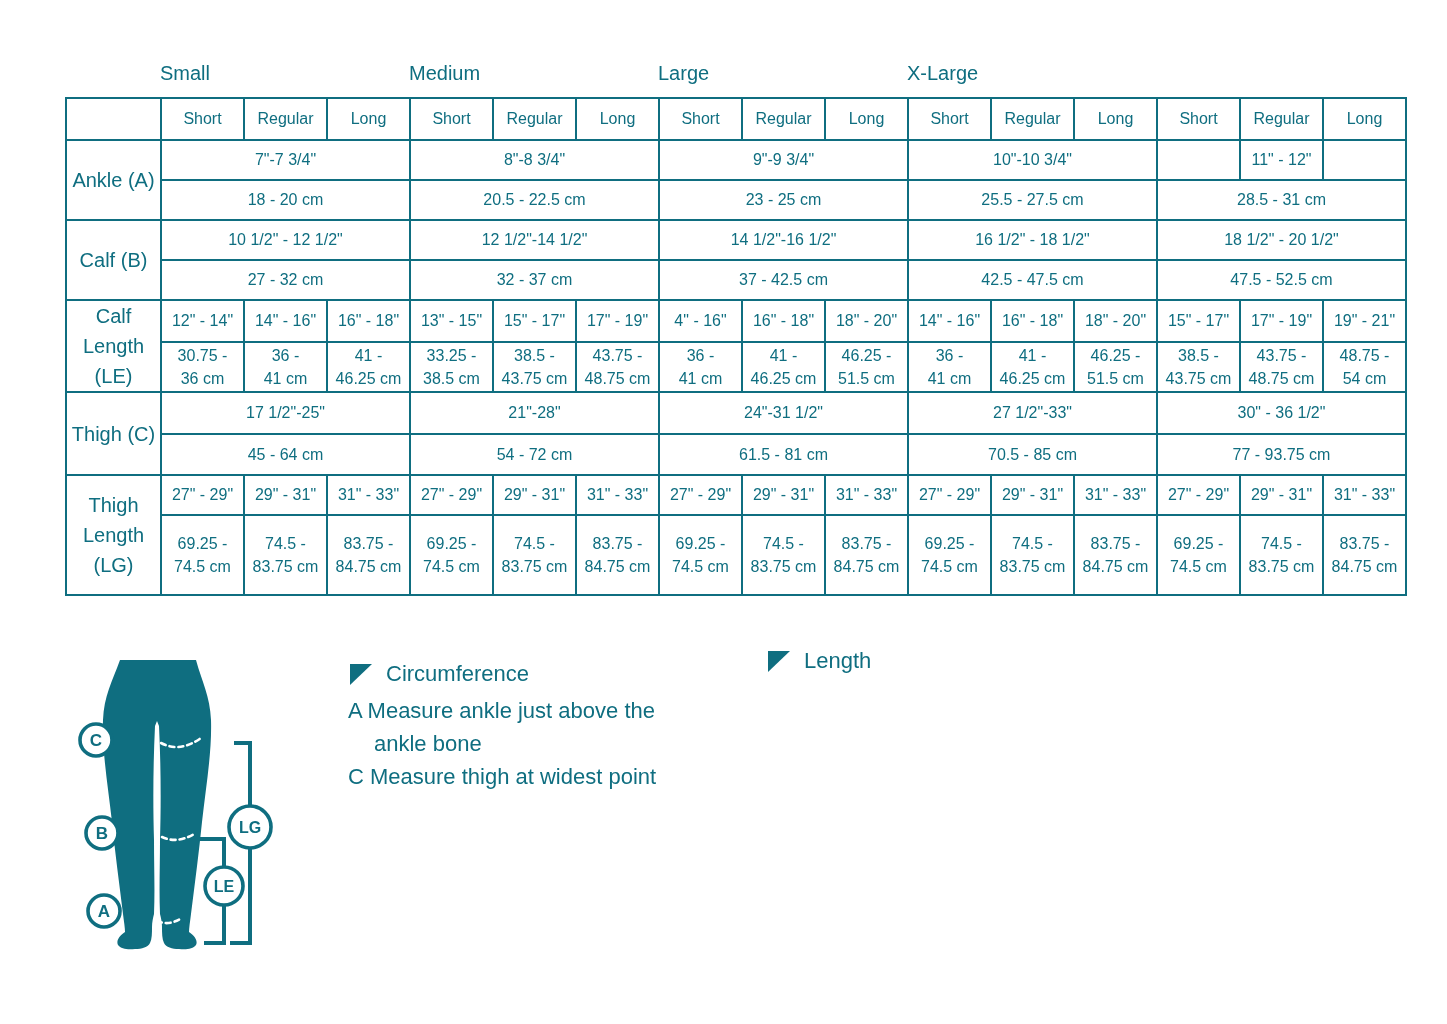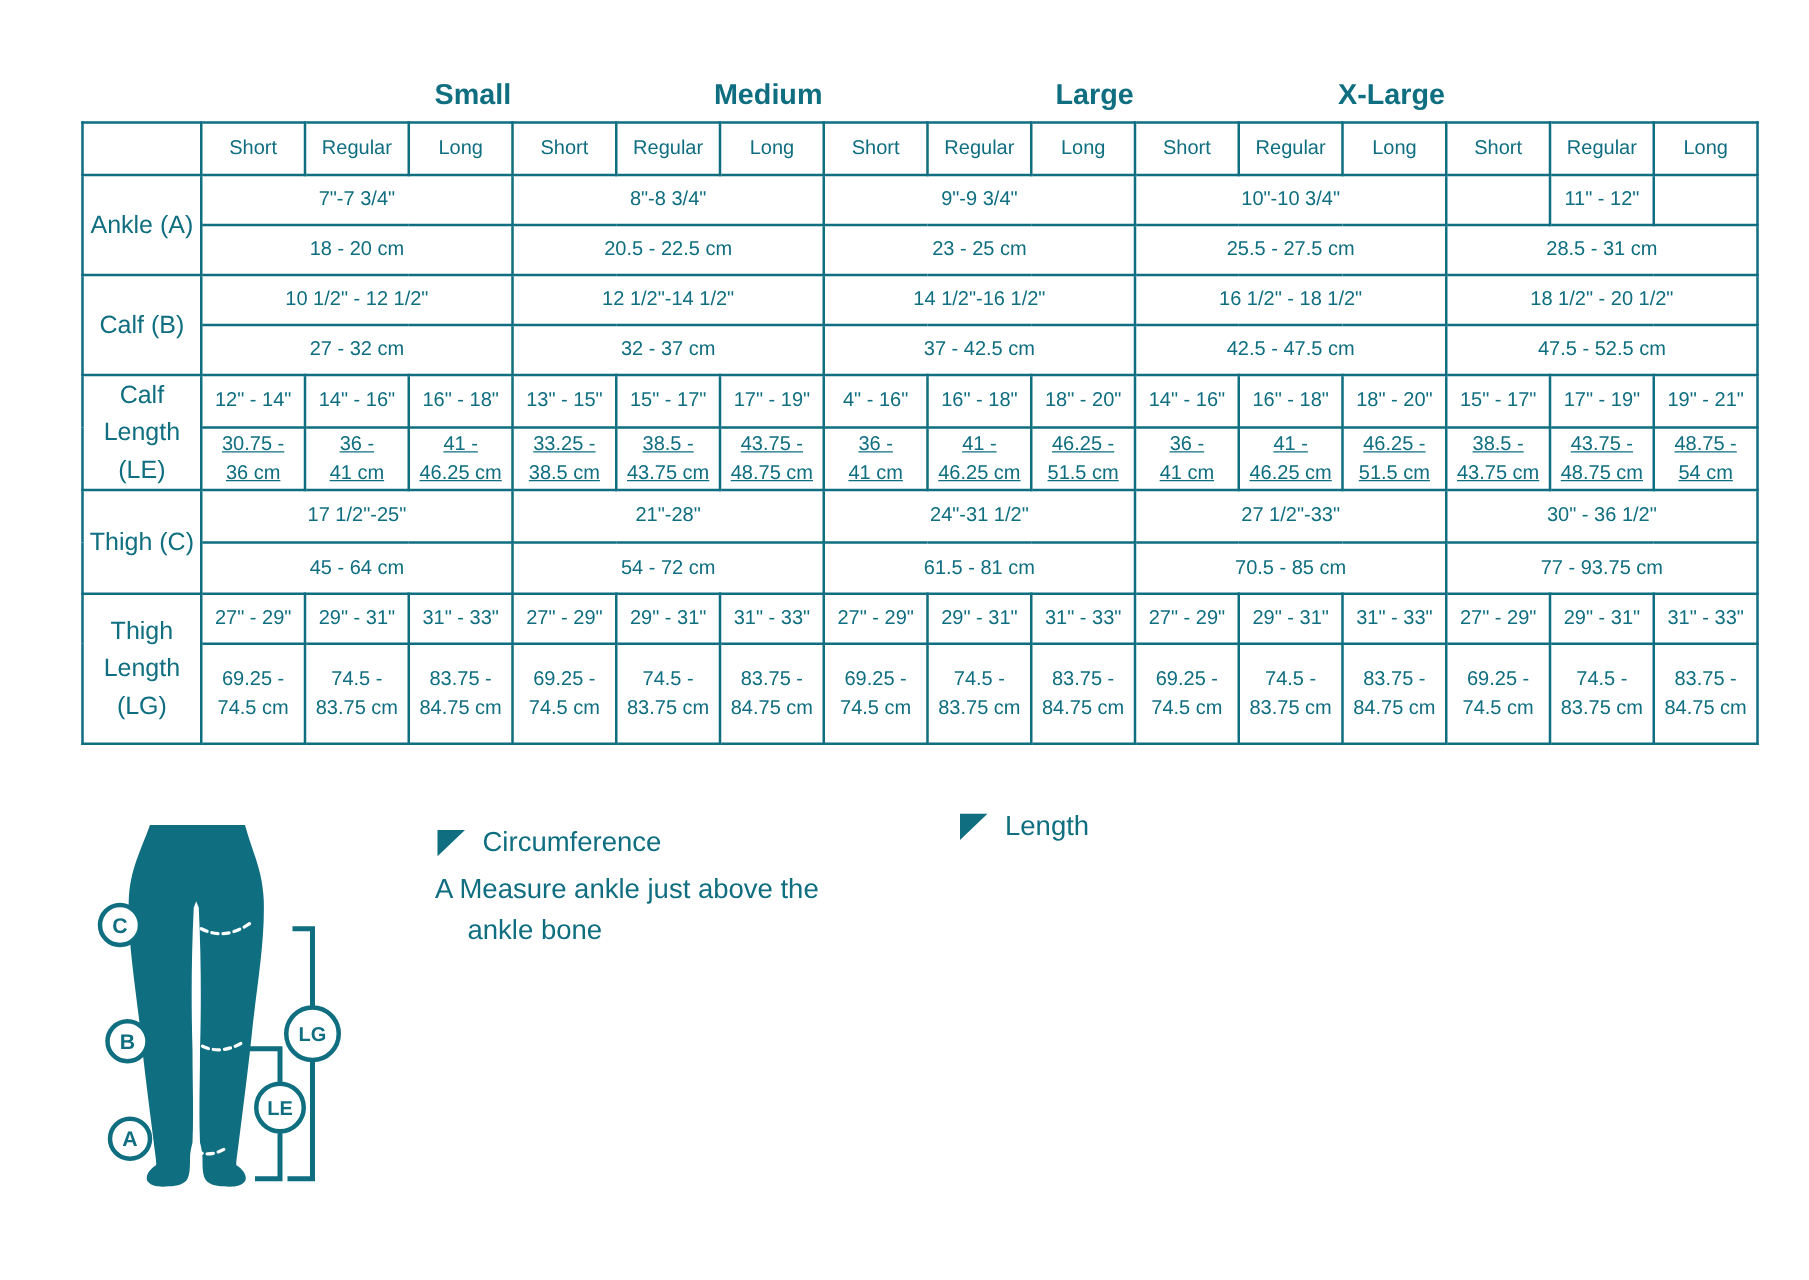--- a/index.html
+++ b/index.html
@@ -5,39 +5,39 @@
   :root { --accent: #0f6e80; }
   * { box-sizing: border-box; }
   html,body { margin:0; padding:0; }
   body {
     width:1447px; height:1024px; background:#ffffff; position:relative;
     font-family:"Liberation Sans", sans-serif; color:var(--accent);
   }
   
   #size-headers { position:absolute; left:160px; top:62px; display:flex; }
   #size-headers .size-header {
-    width:249px; text-align:right; font-size:23px; font-weight:700; color:var(--accent);
+    width:249px; text-align:left; font-size:20px; font-weight:400; color:var(--accent);
   }
   
   #size-table {
     position:absolute; left:65px; top:97px;
     border-collapse:collapse; table-layout:fixed;
   }
   #size-table col.label-col { width:95px; }
   #size-table col.data-col  { width:83px; }
   #size-table th, #size-table td {
     border:2px solid var(--accent); color:var(--accent);
     text-align:center; vertical-align:middle; padding:0;
     font-size:16px; font-weight:400; line-height:1.45;
     overflow:hidden; white-space:nowrap;
   }
   #size-table th { font-weight:400; font-size:16px; }
   #size-table th.row-label { font-size:20px; line-height:1.5; }
   tr.h40 { height:40px; } tr.h41 { height:41px; } tr.h42 { height:42px; }
-  tr.h65 { height:50px;text-decoration:underline; } tr.h79 { height:80px; }
+  tr.h65 { height:50px; } tr.h79 { height:80px; }
   tr.dual td { line-height:1.85; }
   
   .legend { position:absolute; color:var(--accent); }
   .legend-title { display:flex; align-items:center; gap:13px; font-size:22px; height:32px; margin-bottom:4px; }
   .legend-title .tri-icon { flex:0 0 auto; display:block; }
   .legend-line { font-size:22px; line-height:33px; white-space:nowrap; }
   .legend-line.indent { padding-left:26px; }
   #legend-circ { left:348px; top:648px;margin-top:10px; }
   #legend-len  { left:766px; top:645px; }
   
@@ -219,20 +219,21 @@
 <div class="legend" id="legend-circ">
   <div class="legend-title">
     <svg class="tri-icon" width="25" height="24" viewBox="0 0 25 24">
       <polygon points="2,2 24,2 2,23" fill="#0f6e80"></polygon>
     </svg>
     <span>Circumference</span>
   </div>
   <div class="legend-lines" id="circ-lines">
       <div class="legend-line">A Measure ankle just above the</div>
       <div class="legend-line indent">ankle bone</div>
+      <div class="legend-line">C Measure thigh at widest point</div>
     </div>
 </div>
 
 <div class="legend" id="legend-len">
   <div class="legend-title">
     <svg class="tri-icon" width="25" height="24" viewBox="0 0 25 24">
       <polygon points="2,2 24,2 2,23" fill="#0f6e80"></polygon>
     </svg>
     <span>Length</span>
   </div>

